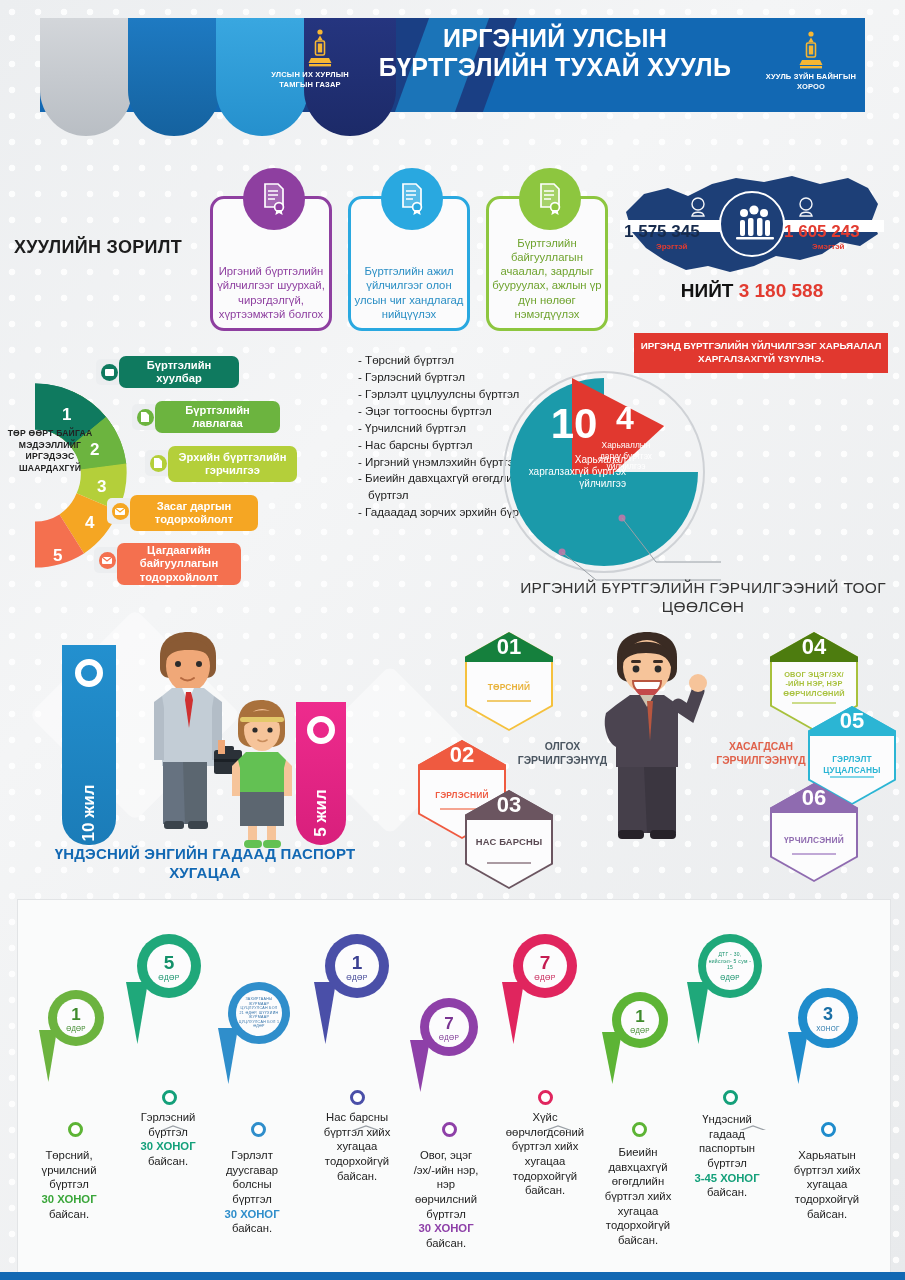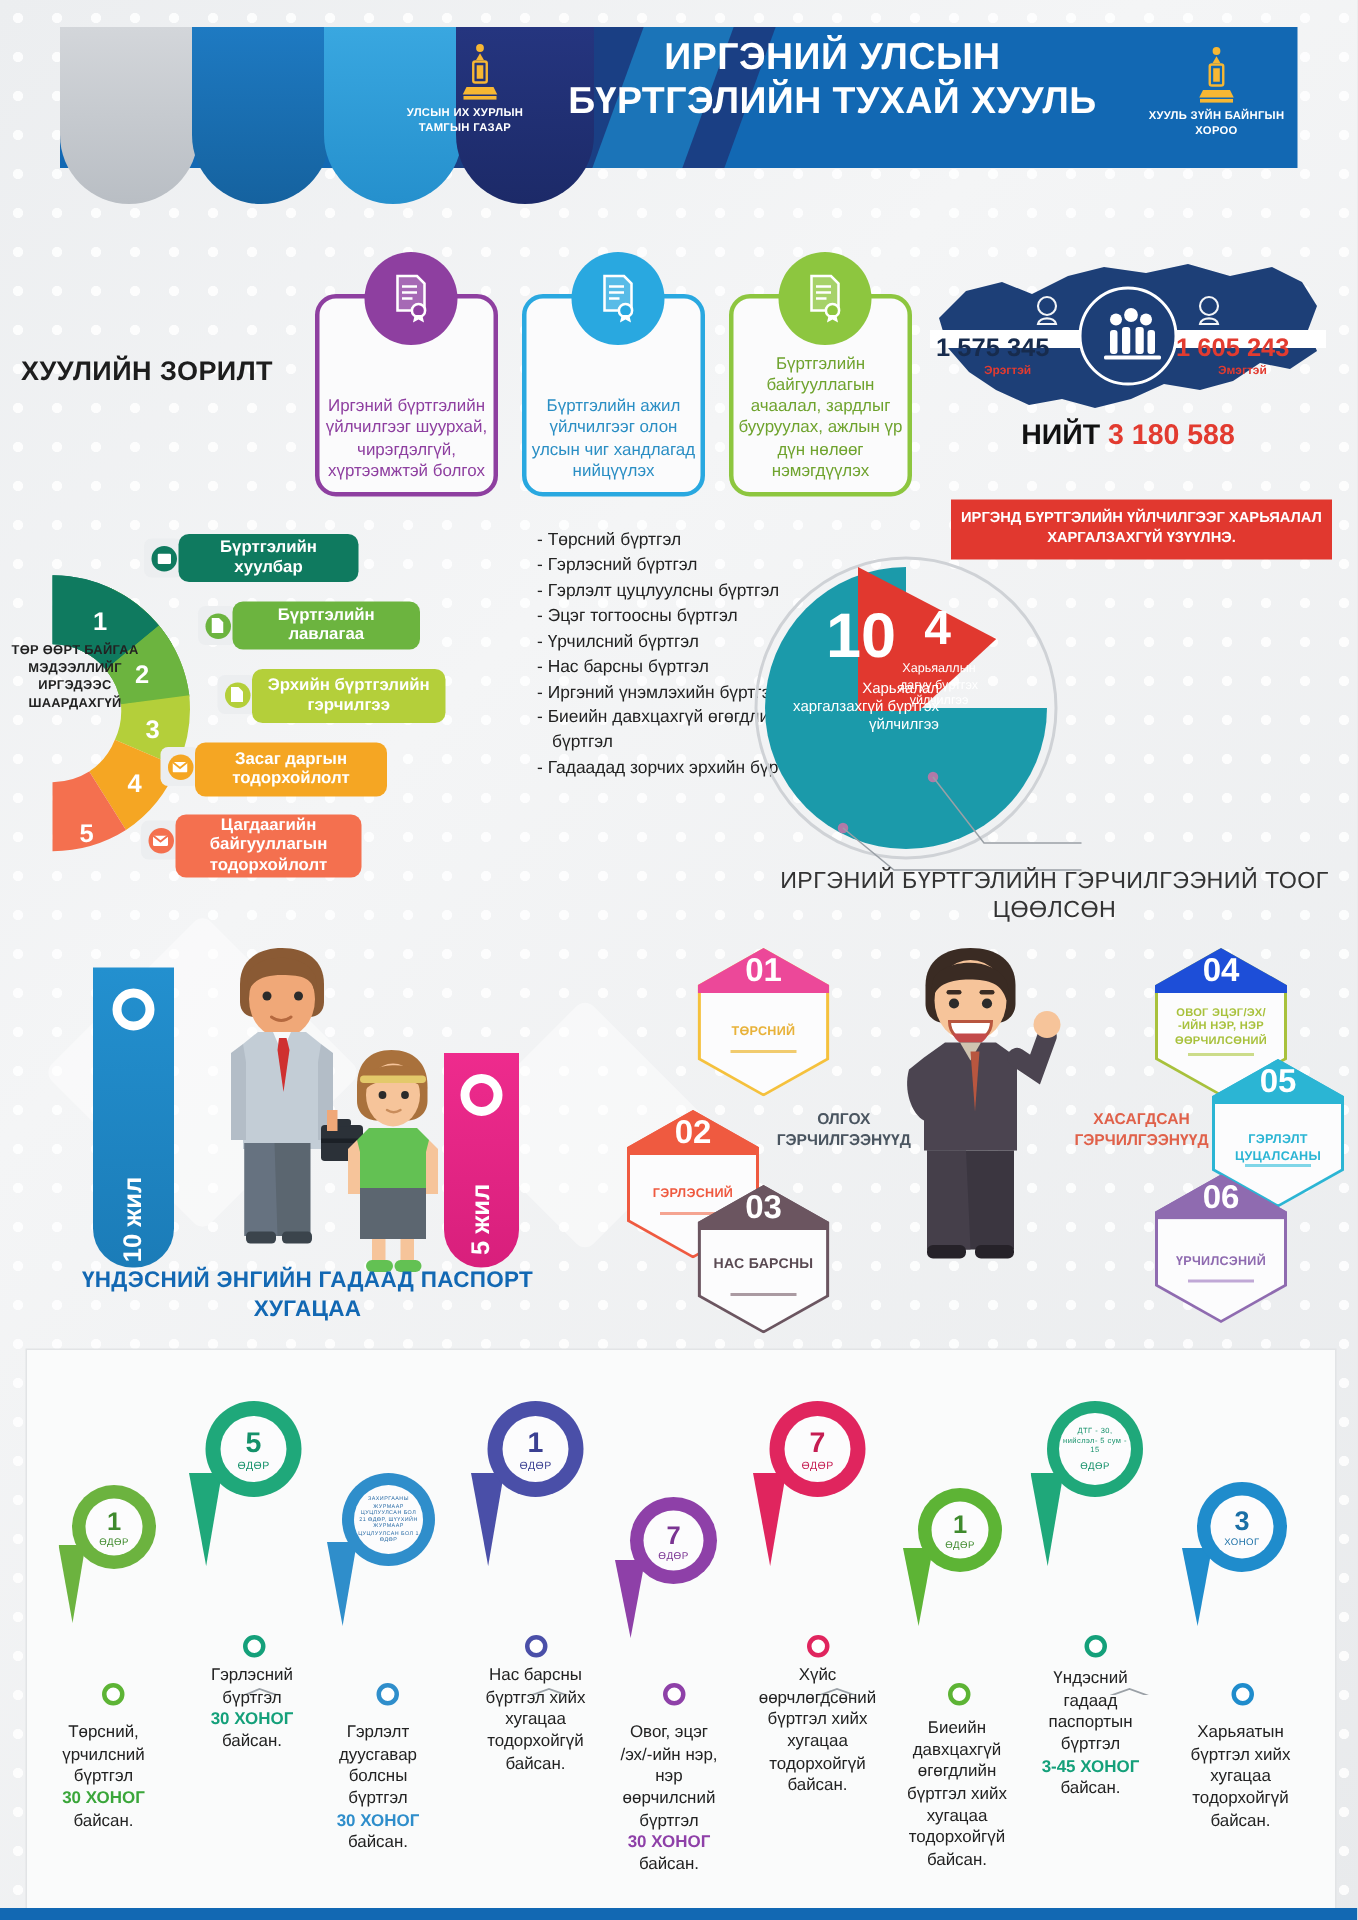--- a/index.html
+++ b/index.html
@@ -447,42 +447,42 @@
       <circle cx="113" cy="58" r="9" fill="#f6c49a"></circle>
       <path d="M33 142h58v66H33z" fill="#3b3640"></path>
       <path d="M33 142h26l3 66H33z" fill="#453f4a"></path>
       <rect x="33" y="205" width="26" height="9" rx="4" fill="#262229"></rect>
       <rect x="65" y="205" width="26" height="9" rx="4" fill="#262229"></rect>
     </g>
   </svg>
 
   <div class="hex" style="left:465px;top:632px;background:#f5c13d;">
     <div class="inner"></div>
-    <div class="cap" style="background:#ec4899;">01</div>
+    <div class="cap" style="background:#15803d;">01</div>
     <div class="lbl" style="color:#e8b23a;top:50px;">ТӨРСНИЙ</div>
     <div class="ul" style="top:68px;background:#f1cb6e;"></div>
   </div>
 
   <div class="hex" style="left:418px;top:740px;background:#ef5a40;">
     <div class="inner"></div>
     <div class="cap" style="background:#ef5a40;">02</div>
     <div class="lbl" style="color:#ef5a40;top:50px;">ГЭРЛЭСНИЙ</div>
     <div class="ul" style="top:68px;background:#f5a491;"></div>
   </div>
 
   <div class="hex" style="left:465px;top:790px;background:#6b5560;">
     <div class="inner"></div>
     <div class="cap" style="background:#6b5560;">03</div>
     <div class="lbl" style="color:#5a4a53;top:46px;font-size:9.4px;">НАС БАРСНЫ</div>
     <div class="ul" style="top:72px;background:#aa9aa2;"></div>
   </div>
 
   <div class="hex" style="left:770px;top:632px;background:#a8c13c;">
     <div class="inner"></div>
-    <div class="cap" style="background:#1d4ed8;">04</div>
+    <div class="cap" style="background:#4d7c0f;">04</div>
     <div class="lbl" style="color:#a8c13c;top:38px;font-size:7.4px;">ОВОГ ЭЦЭГ/ЭХ/ -ИЙН НЭР, НЭР ӨӨРЧИЛСӨНИЙ</div>
     <div class="ul" style="top:70px;background:#ccdc8a;"></div>
   </div>
 
   <div class="hex" style="left:808px;top:706px;background:#2bb5d4;">
     <div class="inner"></div>
     <div class="cap" style="background:#2bb5d4;">05</div>
     <div class="lbl" style="color:#2bb5d4;top:48px;">ГЭРЛЭЛТ ЦУЦАЛСАНЫ</div>
     <div class="ul" style="top:70px;background:#7fd6e8;"></div>
   </div>

